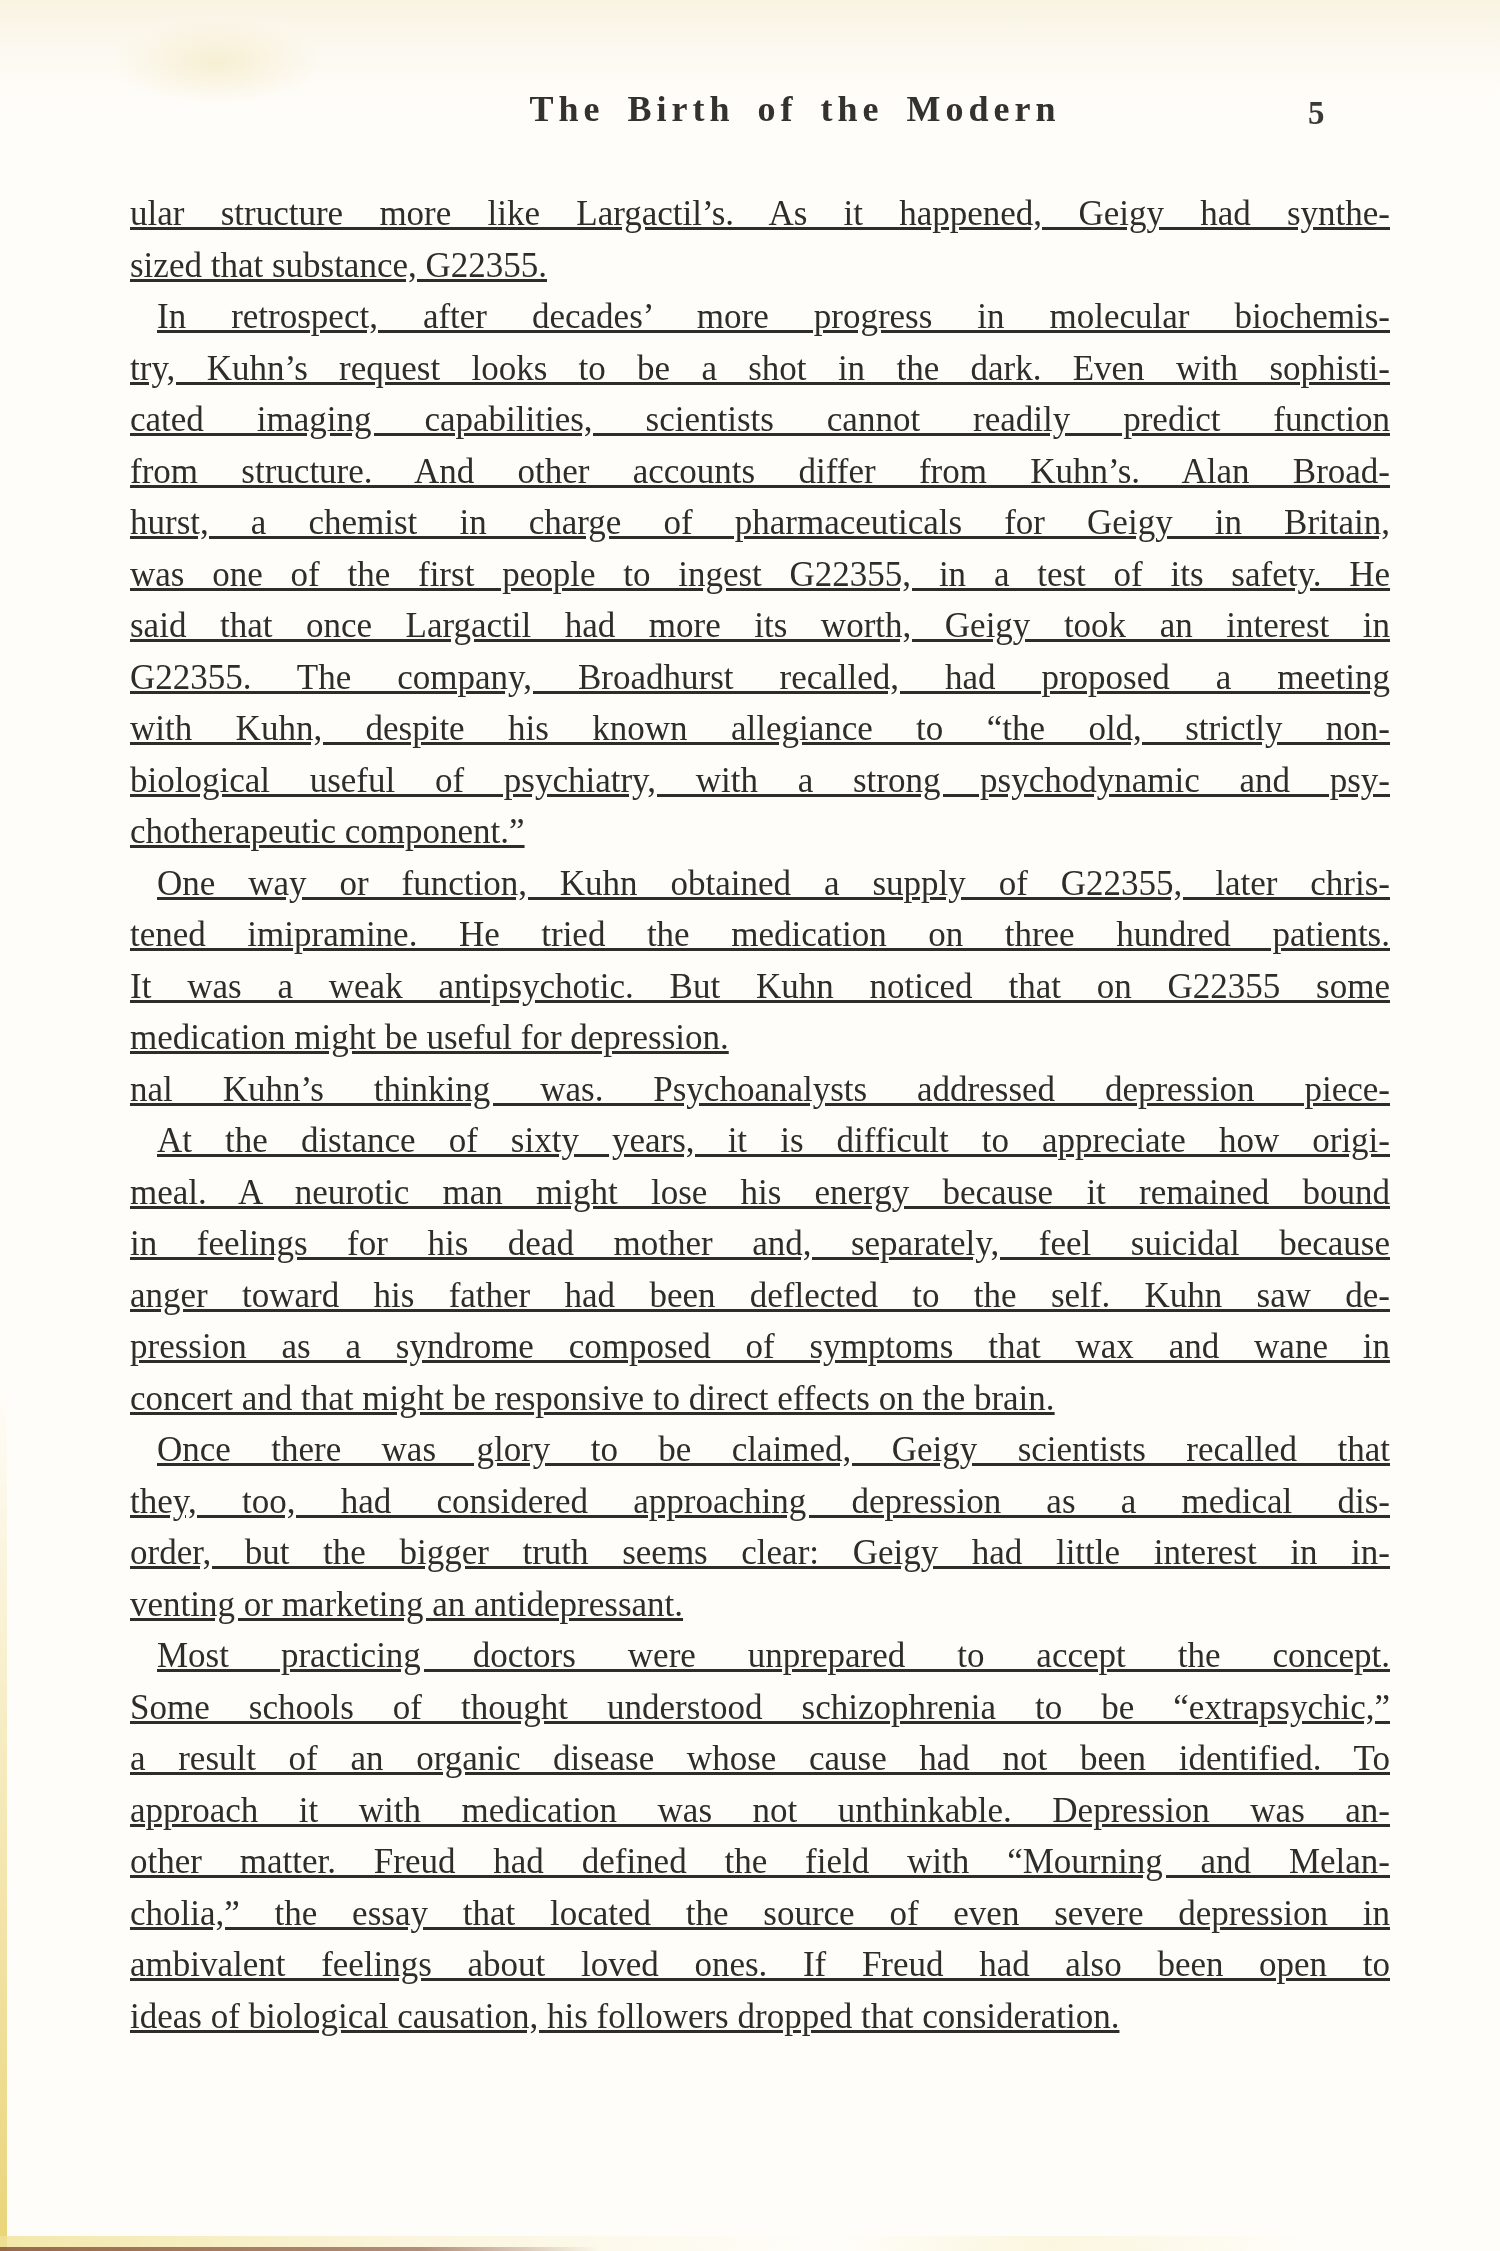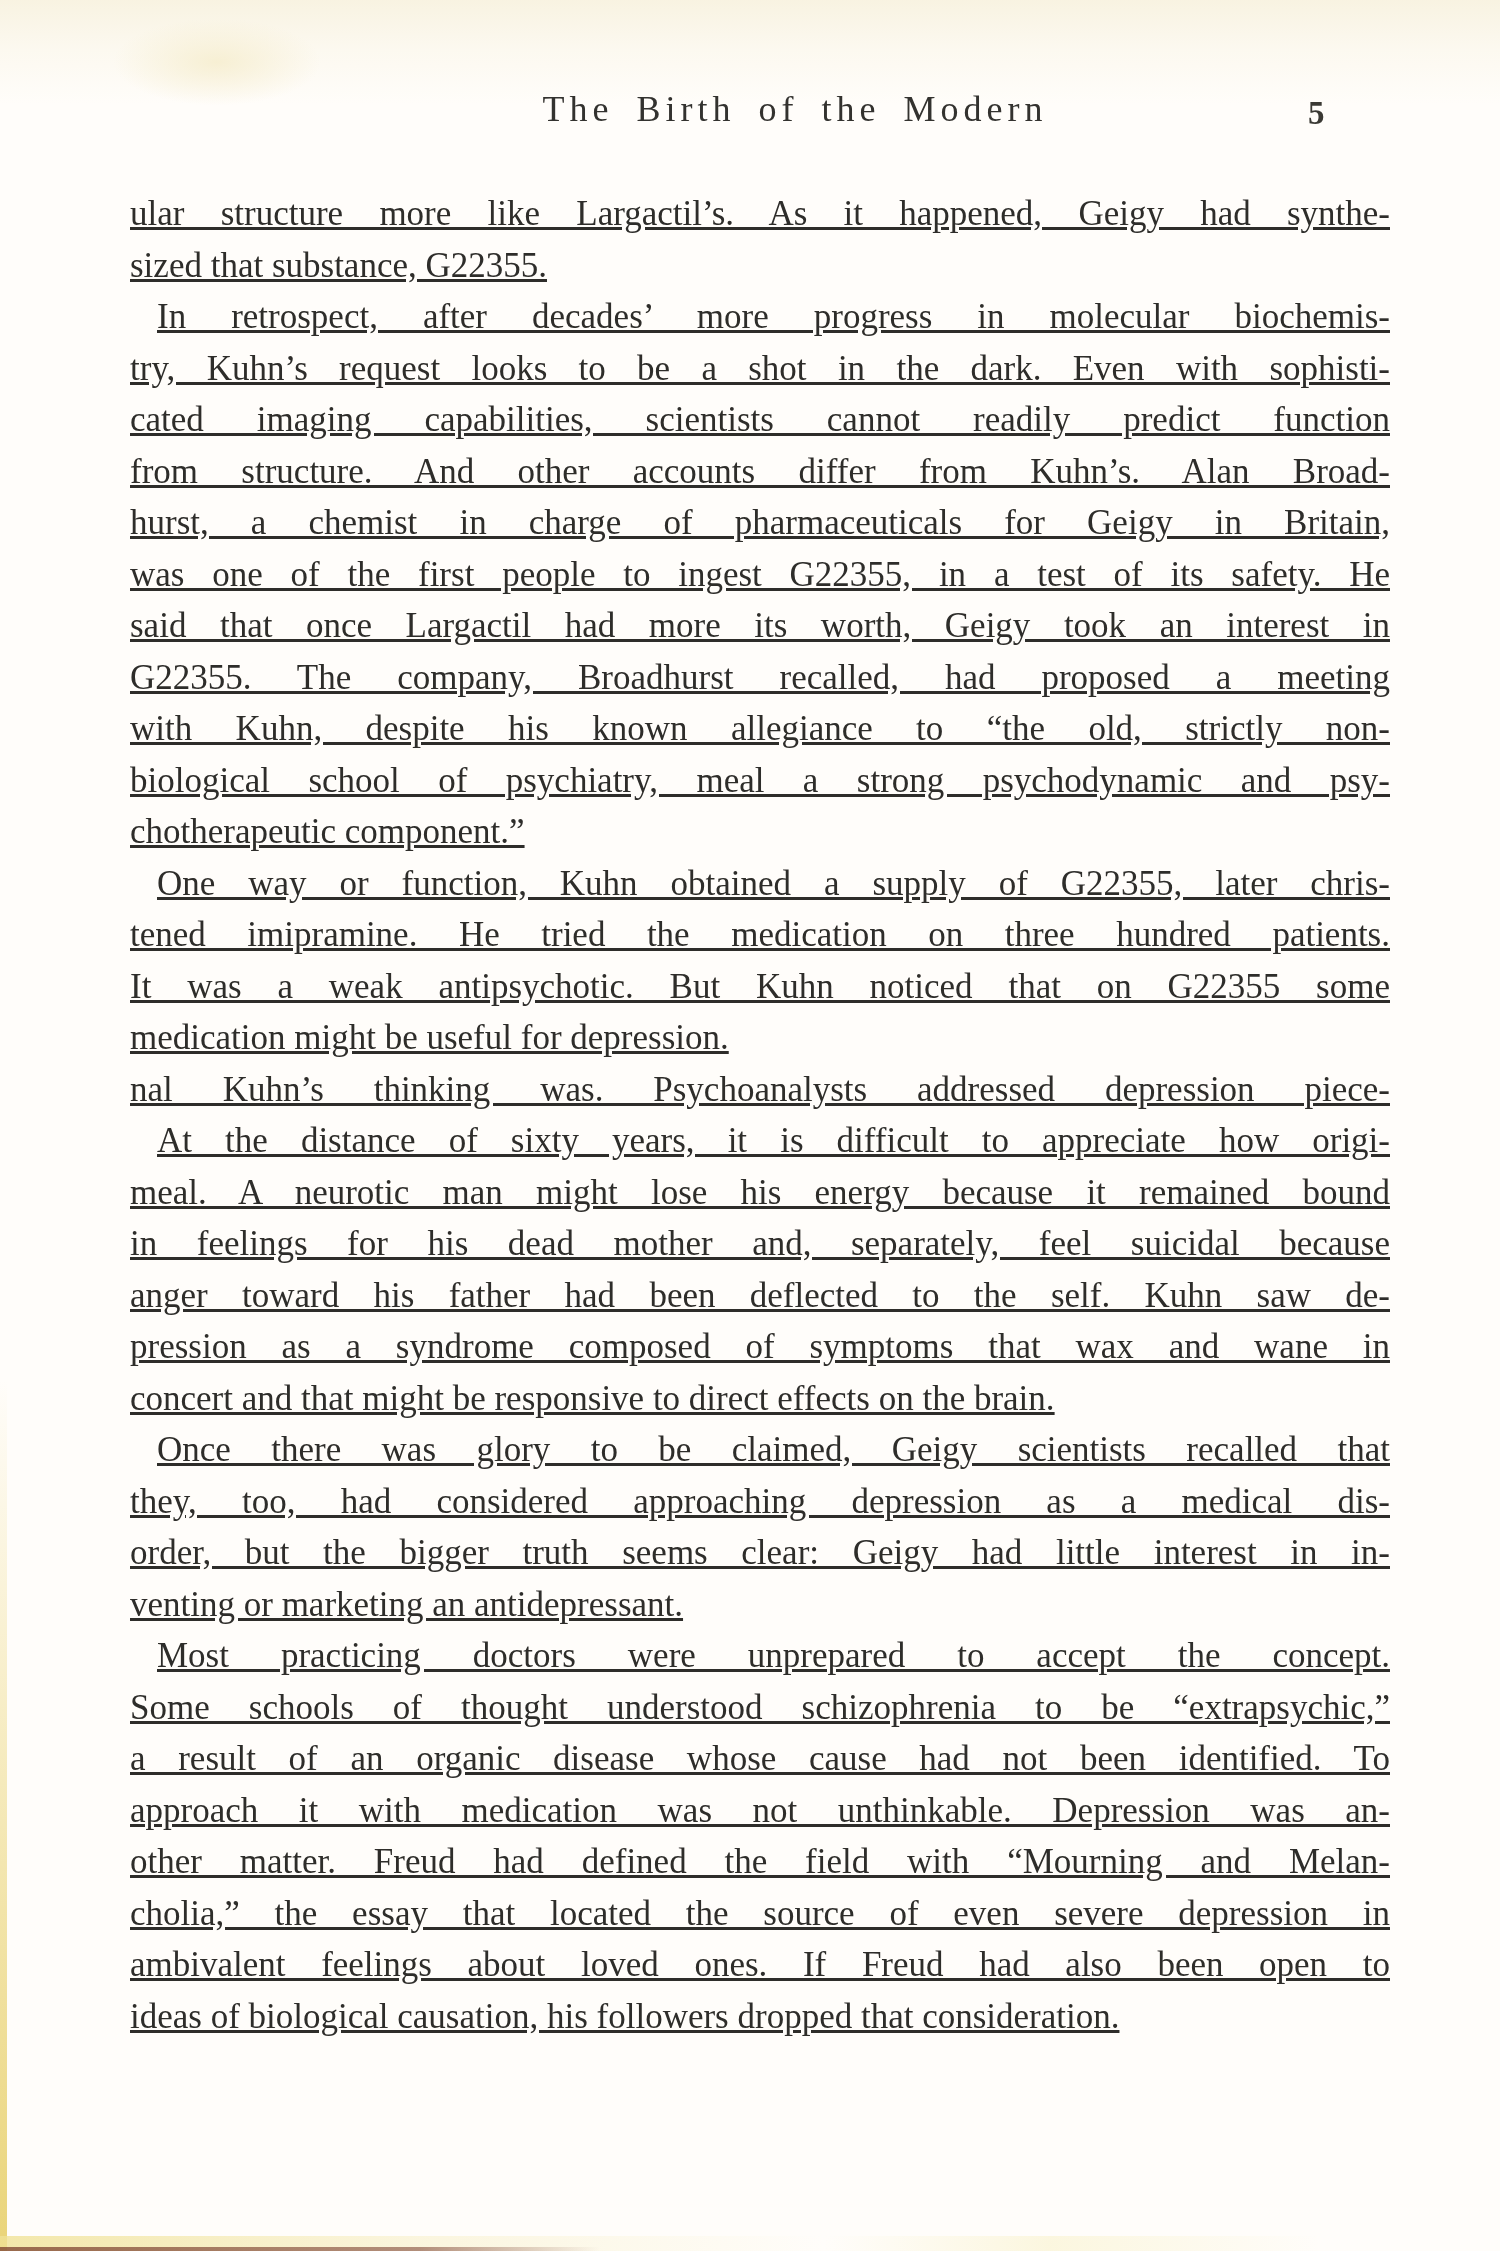--- a/index.html
+++ b/index.html
@@ -40,21 +40,21 @@
     background: linear-gradient(90deg, rgba(118,56,40,0.72) 0%, rgba(118,56,40,0.55) 70%, rgba(118,56,40,0) 100%);
     pointer-events: none;
   }
   
   .running-head {
     position: absolute; left: 130px; top: 88px; width: 1260px; height: 44px;
   }
   .head-title {
     display: block; text-align: center;
     transform: translateX(35px);
-    font-size: 36px; font-weight: normal;
+    font-size: 36px; font-weight: bold;
     letter-spacing: 5px; word-spacing: 9px;
     color: #33322f;
   }
   .page-num {
     position: absolute; left: 1178px; top: 7px;
     font-size: 33px; font-weight: bold; color: #3a3934;
   }
   
   .text-block {
     position: absolute; left: 130px; top: 188px; width: 1260px;
@@ -84,21 +84,21 @@
 
     <div class="line j indent">In retrospect, after decades’ more progress in molecular biochemis-</div>
     <div class="line j">try, Kuhn’s request looks to be a shot in the dark. Even with sophisti-</div>
     <div class="line j">cated imaging capabilities, scientists cannot readily predict function</div>
     <div class="line j">from structure. And other accounts differ from Kuhn’s. Alan Broad-</div>
     <div class="line j">hurst, a chemist in charge of pharmaceuticals for Geigy in Britain,</div>
     <div class="line j">was one of the first people to ingest G22355, in a test of its safety. He</div>
     <div class="line j">said that once Largactil had more its worth, Geigy took an interest in</div>
     <div class="line j">G22355. The company, Broadhurst recalled, had proposed a meeting</div>
     <div class="line j">with Kuhn, despite his known allegiance to “the old, strictly non-</div>
-    <div class="line j">biological school of psychiatry, meal a strong psychodynamic and psy-</div>
+    <div class="line j">biological useful of psychiatry, with a strong psychodynamic and psy-</div>
     <div class="line last">chotherapeutic component.”</div>
 
     <div class="line j indent">One way or function, Kuhn obtained a supply of G22355, later chris-</div>
     <div class="line j">tened imipramine. He tried the medication on three hundred patients.</div>
     <div class="line j">It was a weak antipsychotic. But Kuhn noticed that on G22355 some</div>
     <div class="line last">medication might be useful for depression.</div>
 
     <div class="line j">nal Kuhn’s thinking was. Psychoanalysts addressed depression piece-</div>
     <div class="line j indent">At the distance of sixty years, it is difficult to appreciate how origi-</div>
     <div class="line j">meal. A neurotic man might lose his energy because it remained bound</div>

